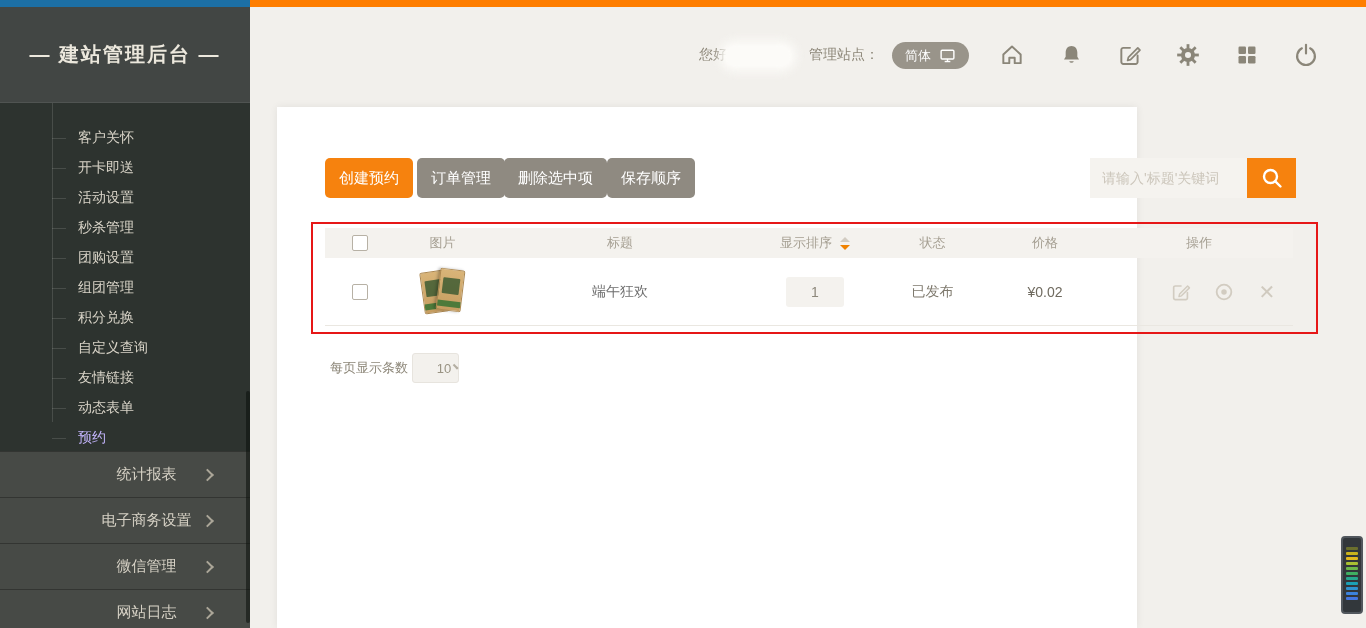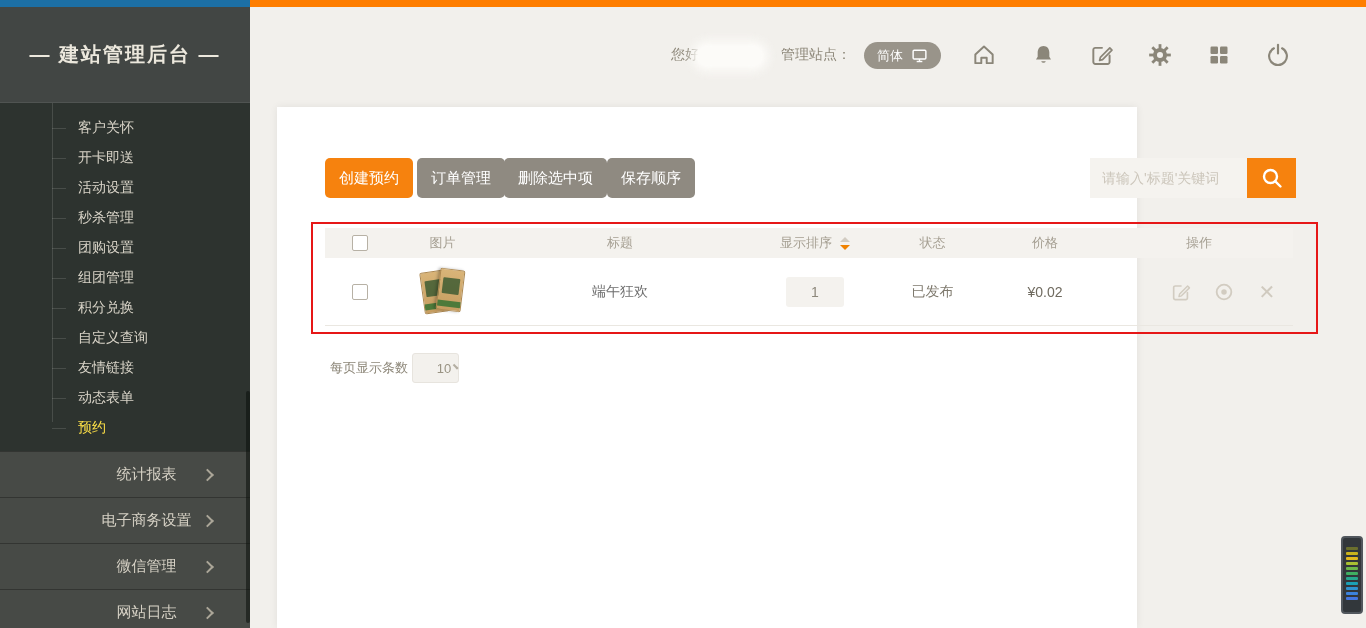--- a/index.html
+++ b/index.html
@@ -10,37 +10,37 @@
   
   .strip-blue   { position:absolute; left:0; top:0; width:250px; height:7px; background:#1c6fa5; }
   .strip-orange { position:absolute; left:250px; top:0; width:1116px; height:7px; background:#ff7e00; }
 
   
   .sidebar { position:absolute; left:0; top:7px; width:250px; height:621px; background:#2d332f; }
   .logo-band { position:absolute; left:0; top:0; width:250px; height:96px; background:#424644;
                display:flex; align-items:center; justify-content:center;
                color:#ece8dd; font-size:20px; font-weight:bold; letter-spacing:2px;
                border-bottom:1px solid rgba(255,255,255,0.08); }
-  .submenu { position:absolute; left:0; top:96px; width:250px; height:348px; padding-top:10px; }
+  .submenu { position:absolute; left:0; top:96px; width:250px; height:348px; padding-top:20px; }
   .submenu .tree-line { position:absolute; left:52px; top:0; width:1px; height:319px; background:rgba(255,255,255,0.13); }
   .submenu-item { position:relative; height:30px; display:flex; align-items:center; cursor:pointer; }
   .submenu-item::before { content:""; position:absolute; left:52px; top:50%; width:14px; height:1px; background:rgba(255,255,255,0.13); }
   .submenu-item span { margin-left:78px; font-size:14px; color:#d9d4c8; }
-  .submenu-item.active span { color:#fde047;font-family:Liberation Serif, serif; }
+  .submenu-item.active span { color:#c4b5fd;font-family:Liberation Serif, serif; }
   .sections { position:absolute; left:0; top:444px; width:250px; }
   .section { height:46px; background:#474a46; border-top:1px solid rgba(0,0,0,0.28);
              display:flex; align-items:center; cursor:pointer; position:relative;justify-content:center; }
   .section span.lbl { margin-left:43px; font-size:15px; color:#d6d1c5; }
   .chev { position:absolute; right:38px; top:50%; width:9px; height:9px;
           border-top:2px solid #aba698; border-right:2px solid #aba698;
           transform:translateY(-50%) rotate(45deg); }
   .side-scroll { position:absolute; right:0; top:384px; width:4px; height:232px; background:rgba(10,14,11,0.55); border-radius:2px; }
 
   
-  .header { position:absolute; left:238px; top:7px; width:1044px; height:100px; }
+  .header { position:absolute; left:266px; top:7px; width:1044px; height:100px; }
   .hdr-text { position:absolute; top:48px; transform:translateY(-50%); font-size:14px; color:#8d8779; }
   .greeting { left:433px; }
   .redacted { position:absolute; left:458px; top:38px; width:68px; height:22px; background:#fcfbf8;
               border-radius:11px; filter:blur(1.5px); box-shadow:0 0 10px 5px rgba(252,251,248,0.95); }
   .site-label { left:543px; }
   .lang-pill { position:absolute; left:626px; top:35px; height:27px; padding:0 13px; background:#99948a;
                border-radius:14px; display:flex; align-items:center; gap:8px; color:#fff; font-size:13px; cursor:pointer; }
   .hdr-icon { position:absolute; top:48px; transform:translate(-50%,-50%); width:28px; height:28px; cursor:pointer;
               display:flex; align-items:center; justify-content:center; }
 

